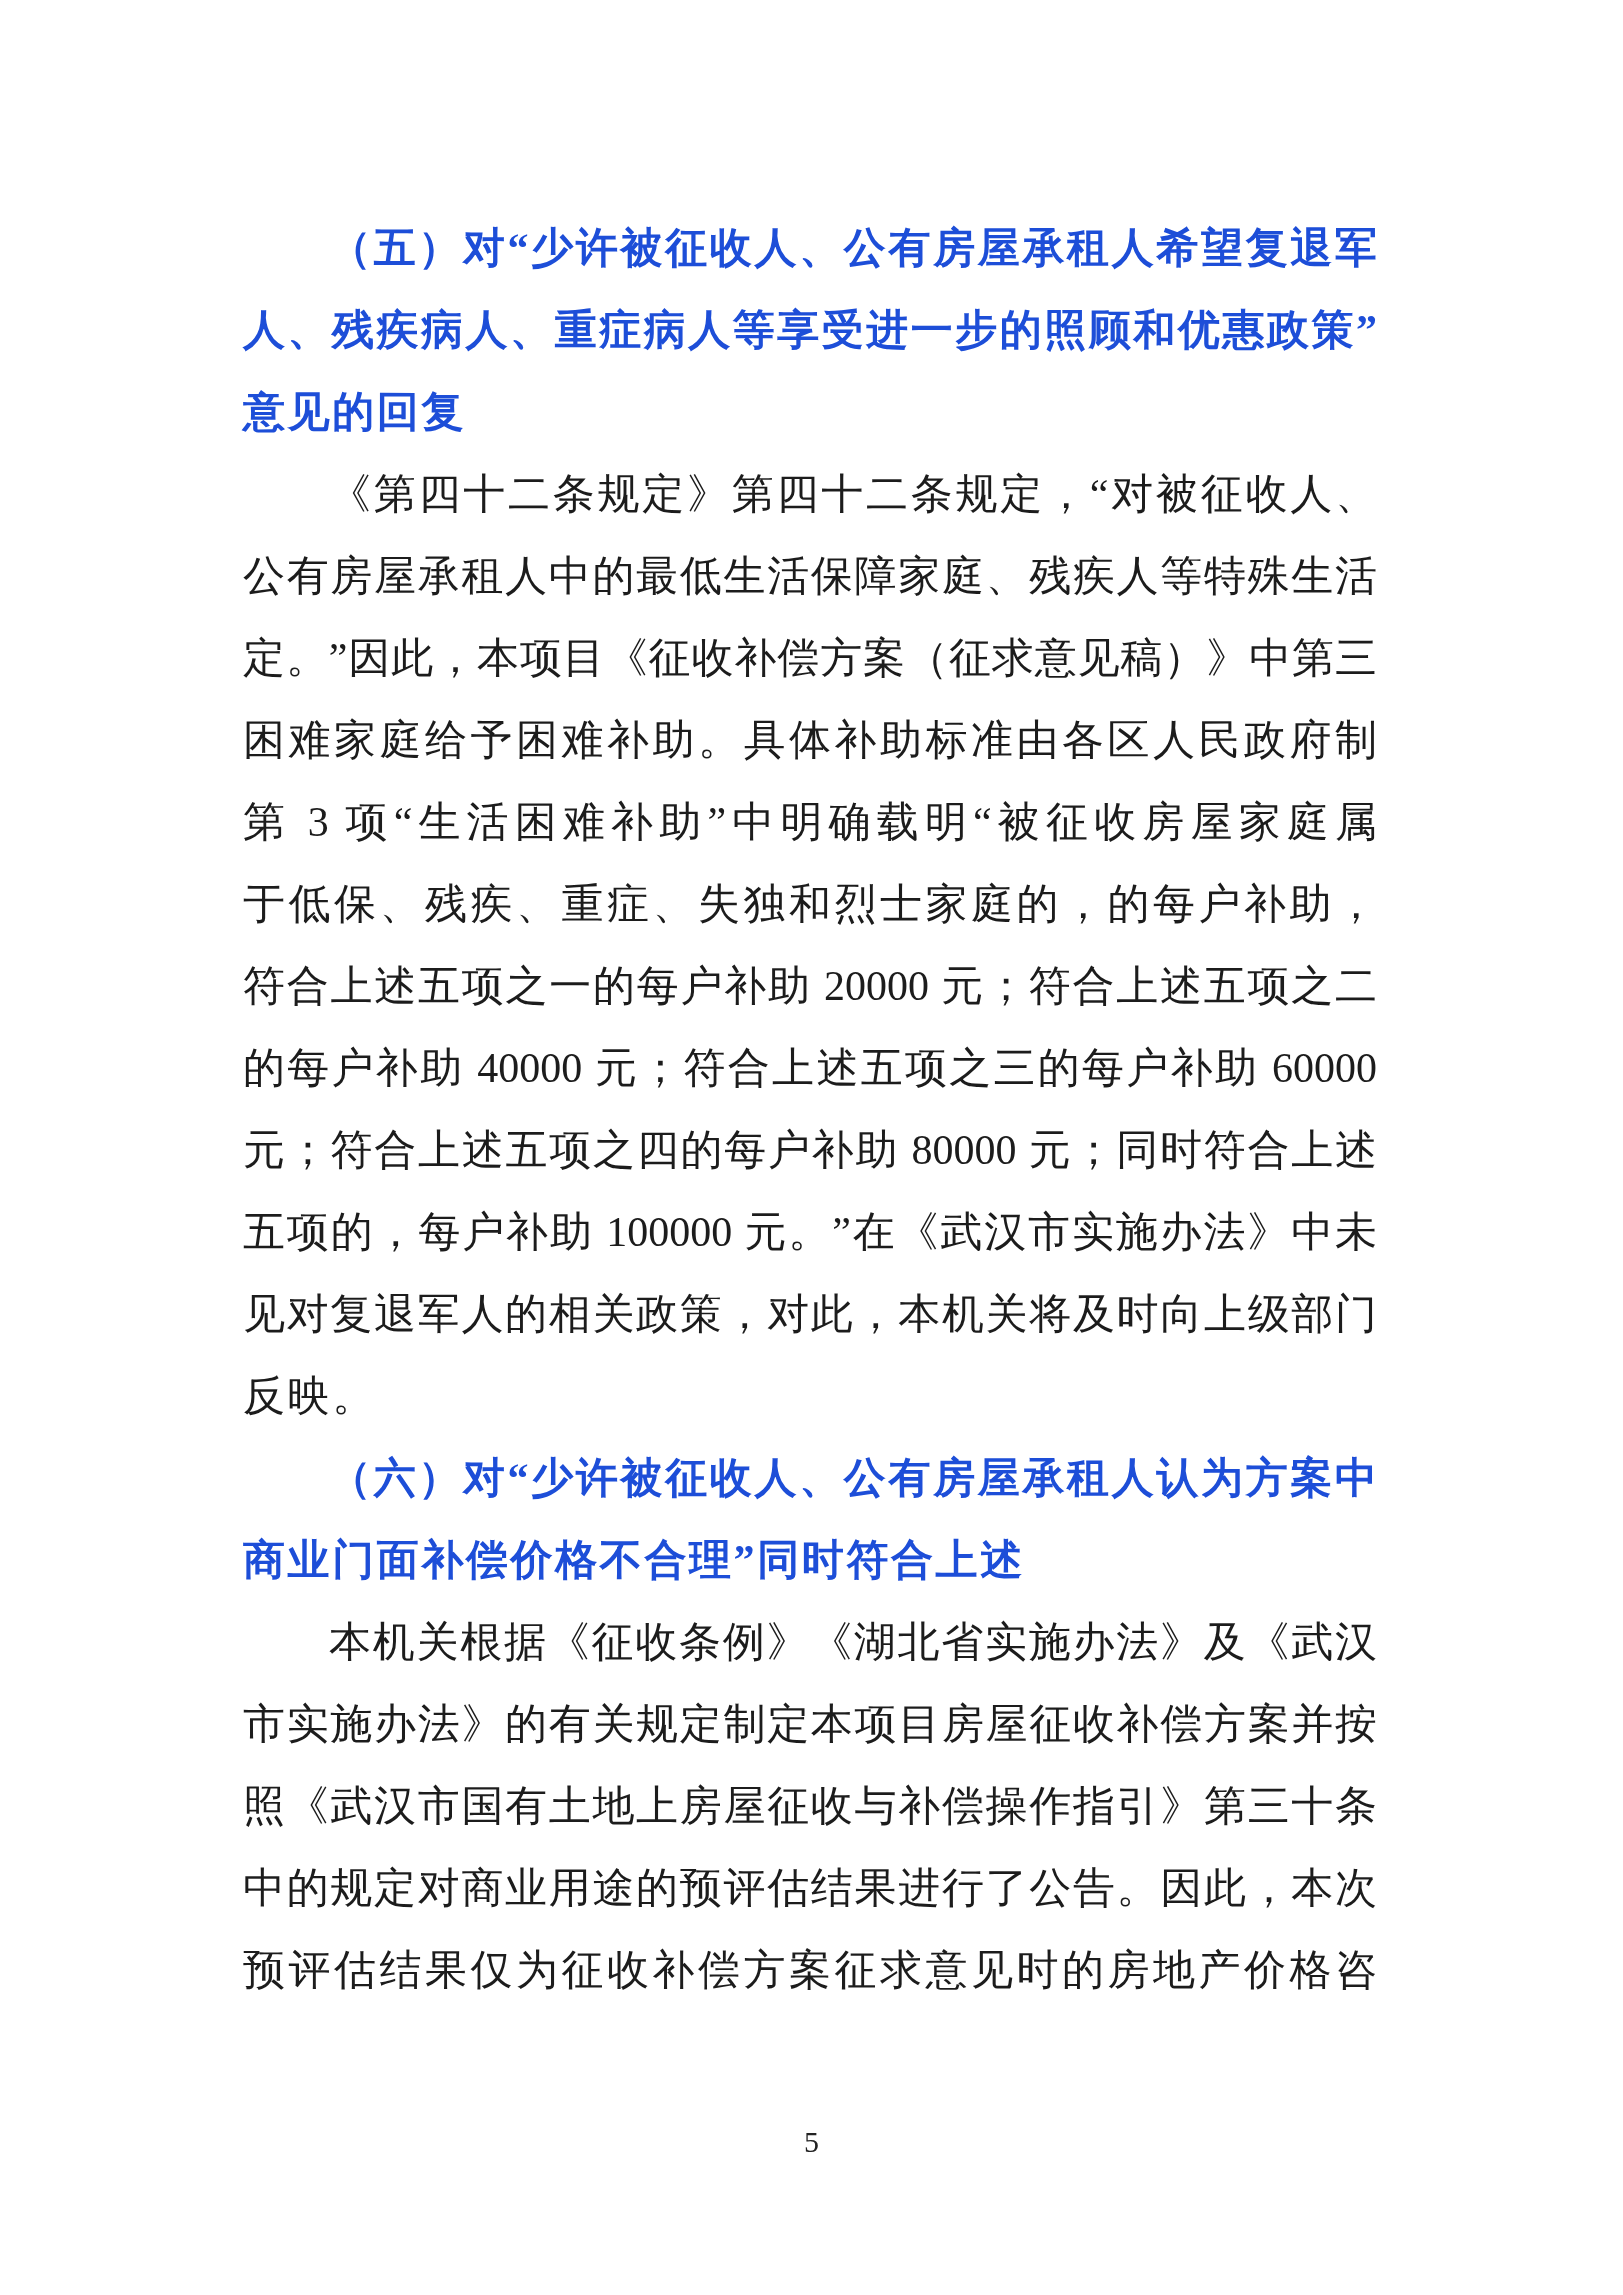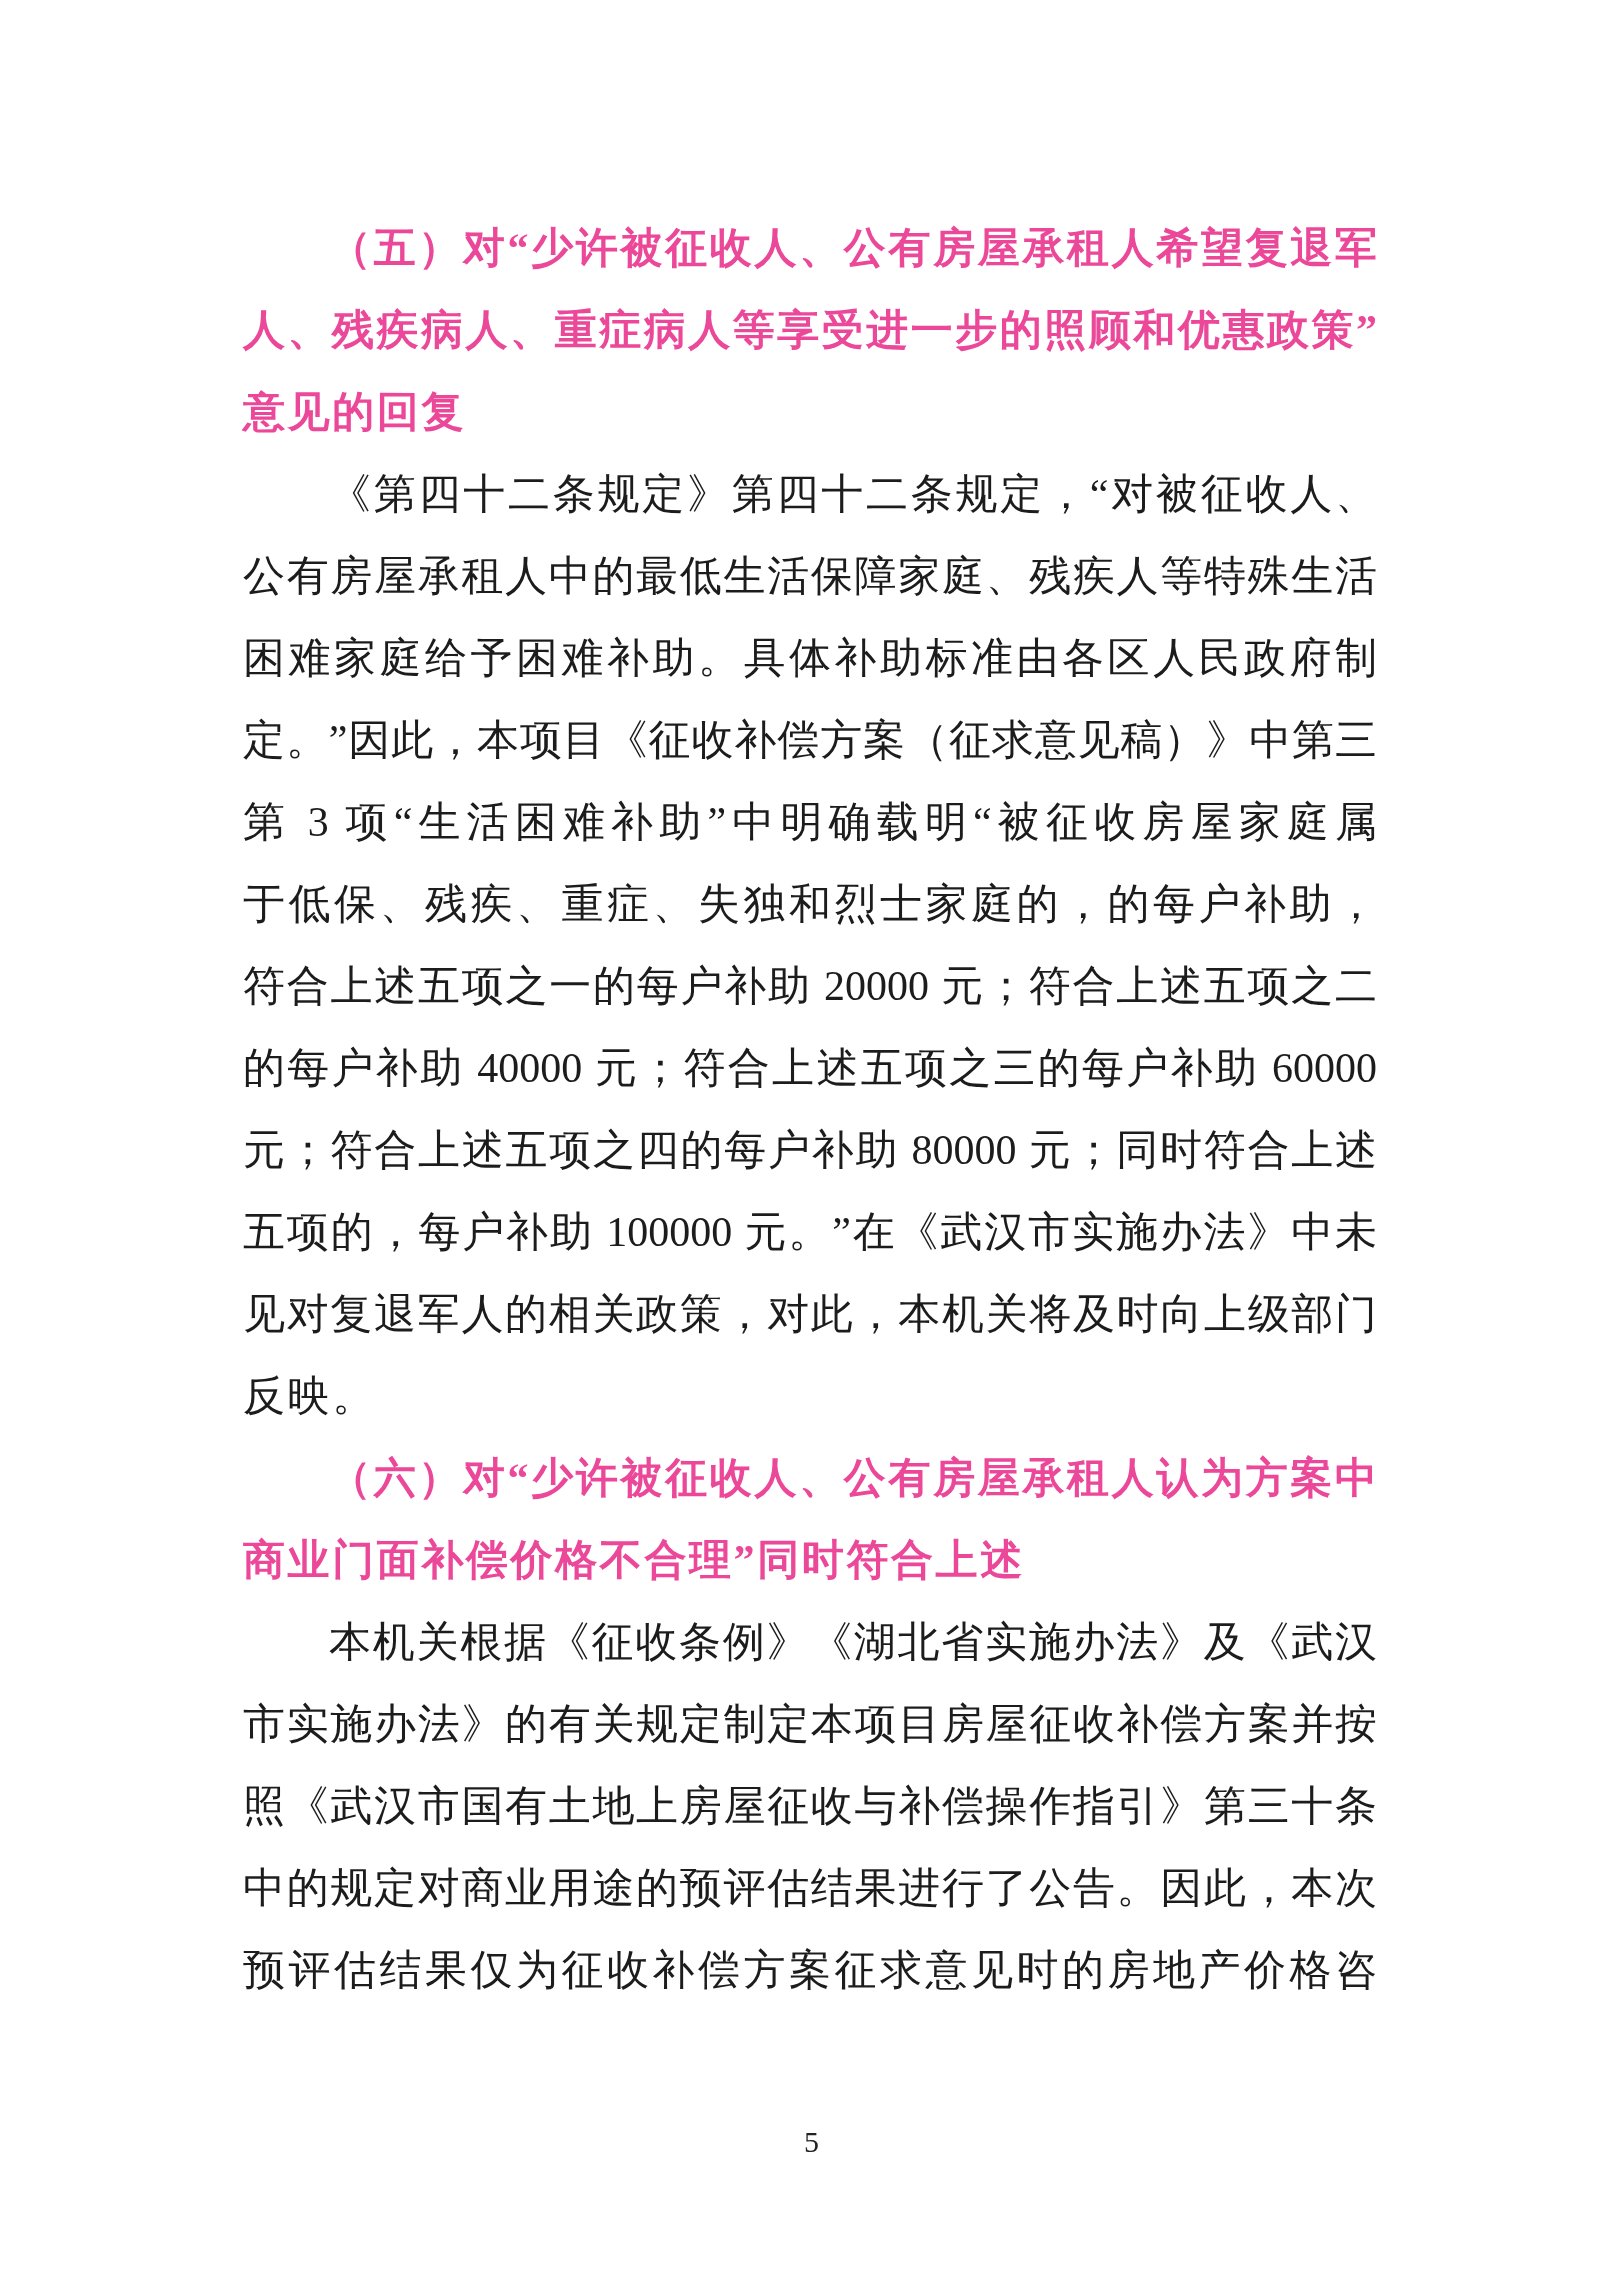--- a/index.html
+++ b/index.html
@@ -26,21 +26,21 @@
     height: 82px;
     line-height: 82px;
     font-size: 42px;
     text-align: justify;
     text-align-last: justify;
     white-space: normal;
     color: #1c1c1c;
   }
   .line.heading {
     font-weight: 700;
-    color: #ec4899;
+    color: #1d4ed8;
   }
   .line.indent {
     text-indent: 86px;
   }
   .line.short {
     text-align: left;
     text-align-last: left;
     letter-spacing: 2.6px;
   }
   .page-number {
@@ -58,22 +58,22 @@
 </head>
 <body>
 
 <div class="sheet">
   <div class="text-block">
     <div class="line heading indent">（五）对“少许被征收人、公有房屋承租人希望复退军</div>
     <div class="line heading">人、残疾病人、重症病人等享受进一步的照顾和优惠政策”</div>
     <div class="line heading short">意见的回复</div>
     <div class="line indent">《第四十二条规定》第四十二条规定，“对被征收人、</div>
     <div class="line">公有房屋承租人中的最低生活保障家庭、残疾人等特殊生活</div>
+    <div class="line">定。”因此，本项目《征收补偿方案（征求意见稿）》中第三</div>
     <div class="line">困难家庭给予困难补助。具体补助标准由各区人民政府制</div>
-    <div class="line">定。”因此，本项目《征收补偿方案（征求意见稿）》中第三</div>
     <div class="line">第 3 项“生活困难补助”中明确载明“被征收房屋家庭属</div>
     <div class="line">于低保、残疾、重症、失独和烈士家庭的，的每户补助，</div>
     <div class="line">符合上述五项之一的每户补助 20000 元；符合上述五项之二</div>
     <div class="line">的每户补助 40000 元；符合上述五项之三的每户补助 60000</div>
     <div class="line">元；符合上述五项之四的每户补助 80000 元；同时符合上述</div>
     <div class="line">五项的，每户补助 100000 元。”在《武汉市实施办法》中未</div>
     <div class="line">见对复退军人的相关政策，对此，本机关将及时向上级部门</div>
     <div class="line short">反映。</div>
     <div class="line heading indent">（六）对“少许被征收人、公有房屋承租人认为方案中</div>
     <div class="line heading short">商业门面补偿价格不合理”同时符合上述</div>

